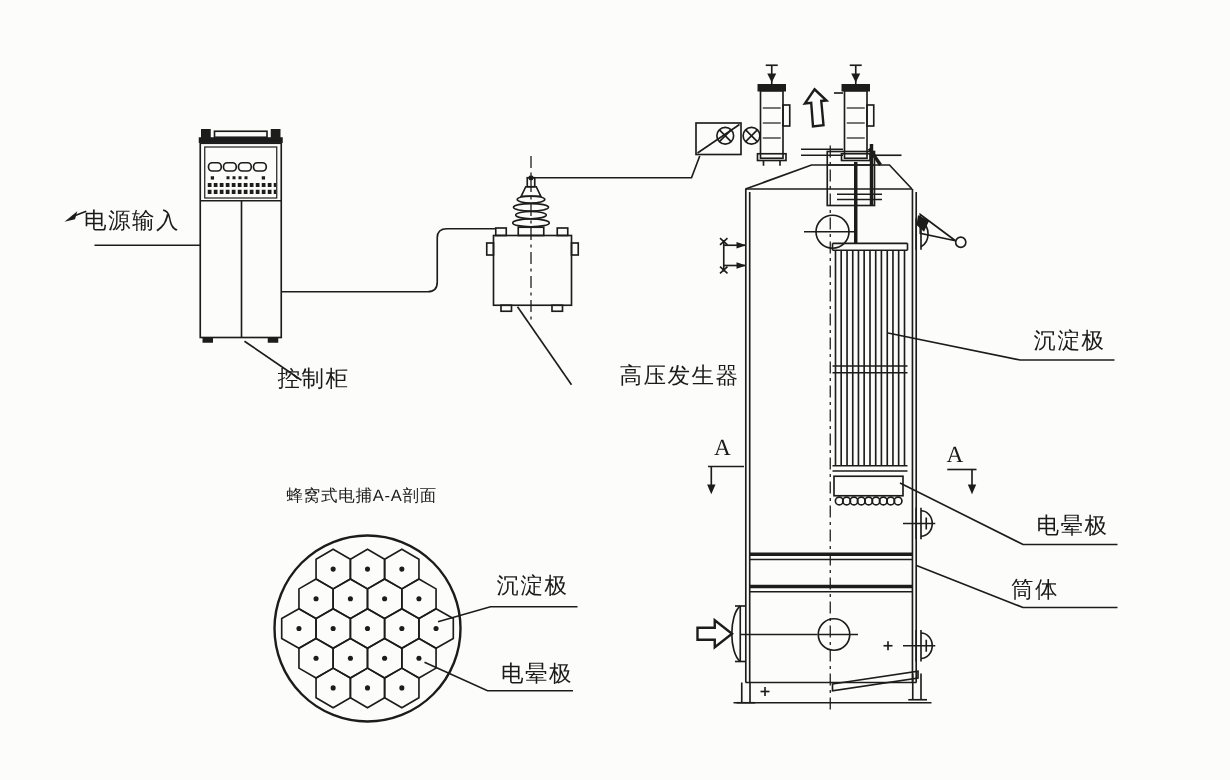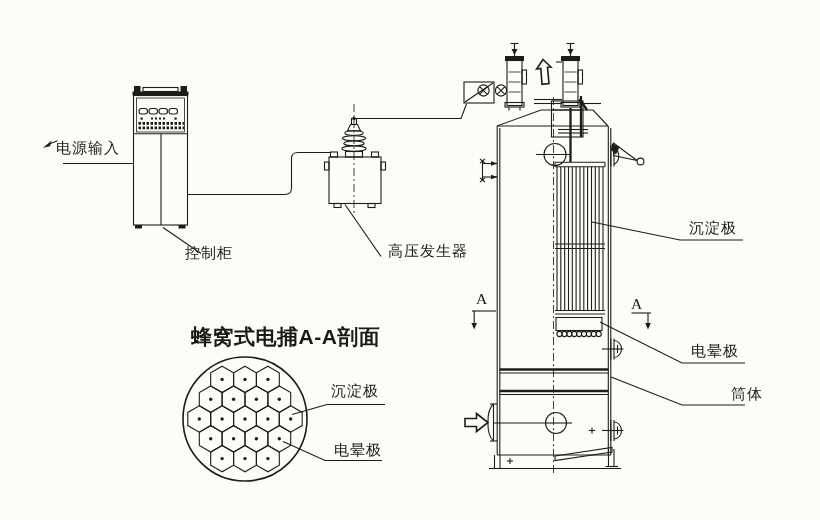--- a/index.html
+++ b/index.html
@@ -10,21 +10,21 @@
       stroke:#1c1c1c;fill:none;stroke-width:1.1;stroke-linecap:butt;stroke-linejoin:miter;}
   #art .f{fill:#1c1c1c;stroke:none;}
   #art .fw{fill:#fdfdfc;stroke:#1c1c1c;}
   #art .t2{stroke-width:2.3;}
   #art .t15{stroke-width:1.6;}
   #art .thin{stroke-width:0.8;}
   #art .dd{stroke-dasharray:8 3 2 3;stroke-width:0.85;}
   #art .dots{stroke-width:2.7;stroke-dasharray:2.5 1.5;}
   .lbl{position:absolute;font-size:15px;line-height:1.05;color:#1a1a1a;letter-spacing:1px;
        white-space:nowrap;}
-  .lbl.title{font-size:21px;letter-spacing:0.5px;font-weight:700;}
+  .lbl.title{font-size:11px;letter-spacing:0.5px;font-weight:400;}
   .lbl.amark{font-family:"Liberation Serif","DejaVu Serif",serif;font-size:15.5px;letter-spacing:0;}
 </style>
 </head>
 <body>
 
 <div id="stage">
 <svg id="art" width="820" height="520" viewBox="0 0 820 520">
   <defs>
     <pattern id="hatch" width="5" height="5" patternUnits="userSpaceOnUse" patternTransform="rotate(45)">
       <line x1="0" y1="0" x2="0" y2="5" stroke="#1c1c1c" stroke-width="1"></line>
@@ -304,22 +304,22 @@
           <polygon points="267.9,445.4 279.3,452.0 279.3,465.2 267.9,471.8 256.4,465.2 256.4,452.0" stroke-width="1.3"></polygon>
           <circle cx="267.9" cy="458.6" r="1.7" class="f"></circle>
         </g>
     <polyline points="292,414.5 327,404.5 385,404.5"></polyline>
     <polyline points="283,441.5 325,460.5 382,460.5"></polyline>
   </g>
 </svg>
 
 <div class="lbl" style="left:56px;top:140px">电源输入</div>
 <div class="lbl" style="left:185px;top:245px">控制柜</div>
-<div class="lbl" style="left:388px;top:243px">高压发生器</div>
+<div class="lbl" style="left:413px;top:243px">高压发生器</div>
 <div class="lbl title" style="left:191px;top:326px">蜂窝式电捕A-A剖面</div>
 <div class="lbl" style="left:331px;top:383px">沉淀极</div>
 <div class="lbl" style="left:334px;top:442px">电晕极</div>
 <div class="lbl" style="left:689px;top:220px">沉淀极</div>
 <div class="lbl" style="left:691px;top:343px">电晕极</div>
-<div class="lbl" style="left:731px;top:386px">筒体</div>
+<div class="lbl" style="left:674px;top:386px">筒体</div>
 <div class="lbl amark" style="left:476px;top:291px">A</div>
 <div class="lbl amark" style="left:631px;top:296px">A</div>
 </div>
 
 </body></html>

